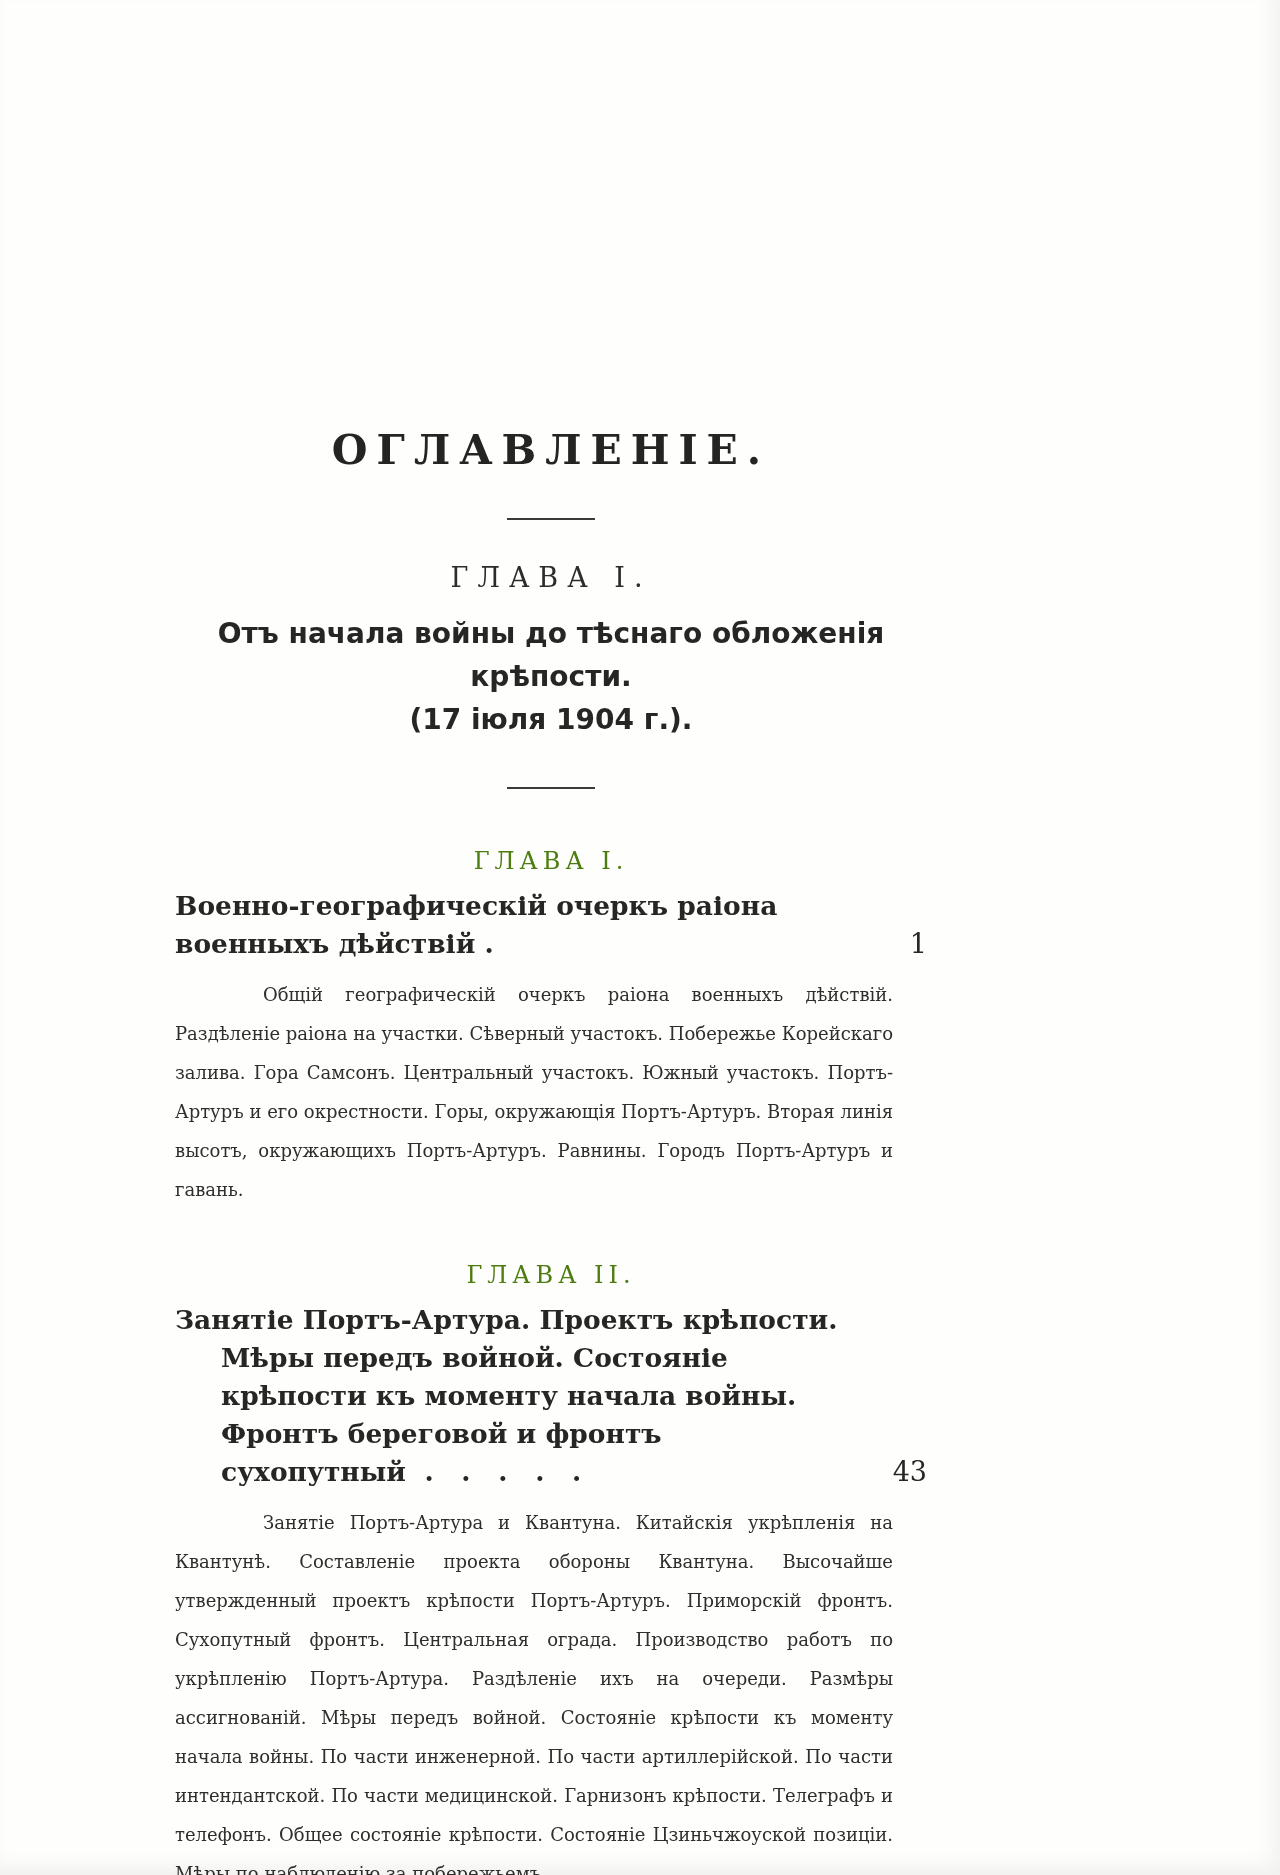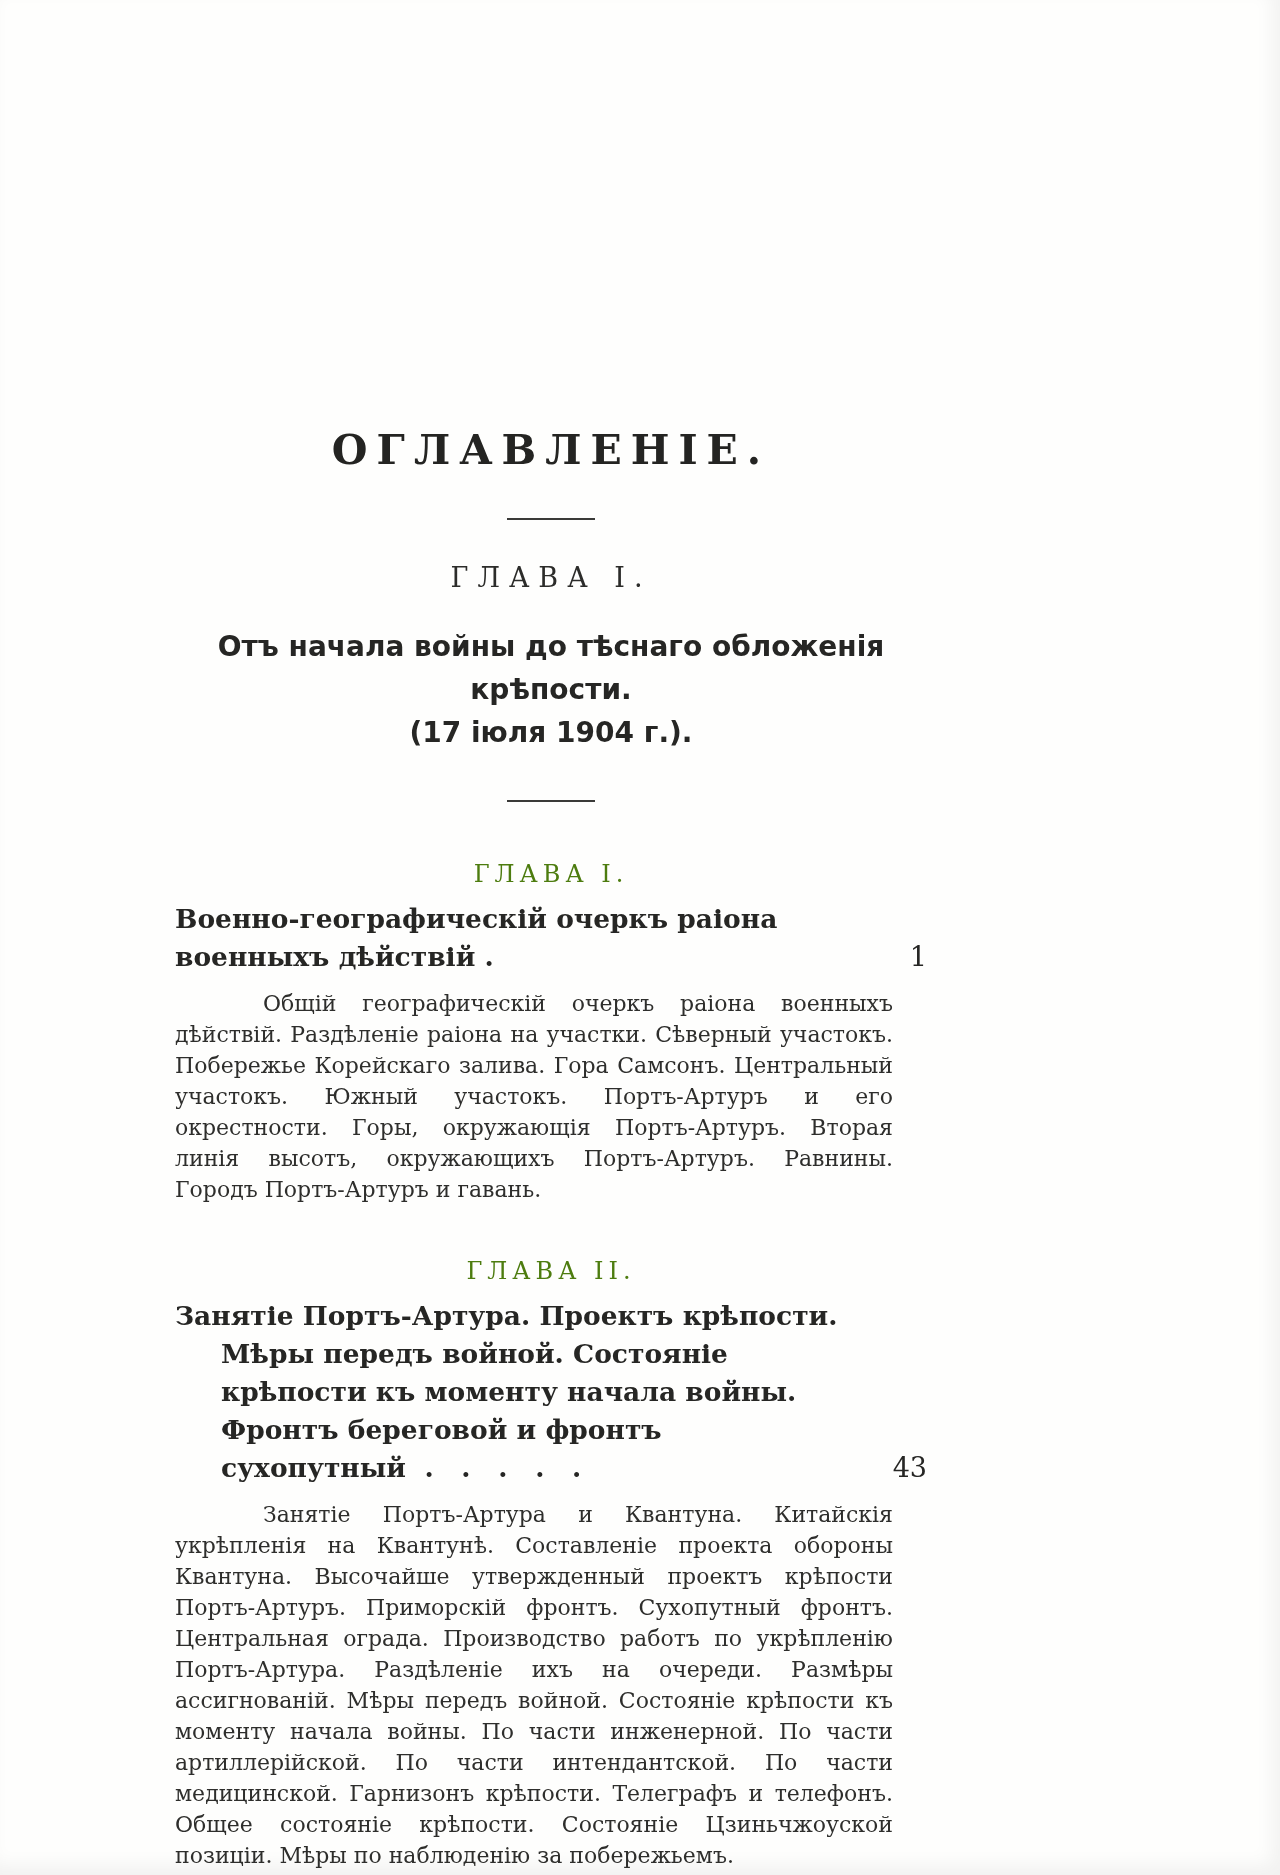--- a/index.html
+++ b/index.html
@@ -39,21 +39,21 @@
     margin: 46px auto 0 auto;
   }
   .part-heading {
     margin-top: 42px;
     text-align: center;
     font-size: 27px;
     letter-spacing: 9px;
     color: #2c2c2a;
   }
   .part-title {
-    margin-top: 32px;
+    margin-top: 19px;
     text-align: center;
     font-family: "DejaVu Sans", "Liberation Sans", sans-serif;
     font-weight: bold;
     font-size: 28px;
     line-height: 43px;
     color: #262624;
   }
   .chapter-heading {
     margin-top: 58px;
     text-align: center;
@@ -90,22 +90,22 @@
     min-width: 52px;
     margin-left: 18px;
     text-align: right;
     font-size: 27px;
     line-height: 38px;
     color: #262624;
   }
   .summary {
     margin-top: 12px;
     padding-right: 34px;
-    font-size: 22px;
-    line-height: 31px;
+    font-size: 18px;
+    line-height: 39px;
     text-align: justify;
     text-indent: 88px;
     color: #2e2e2c;
   }
 </style>
 </head>
 <body>
 
 <div class="page">
   <div class="content">

